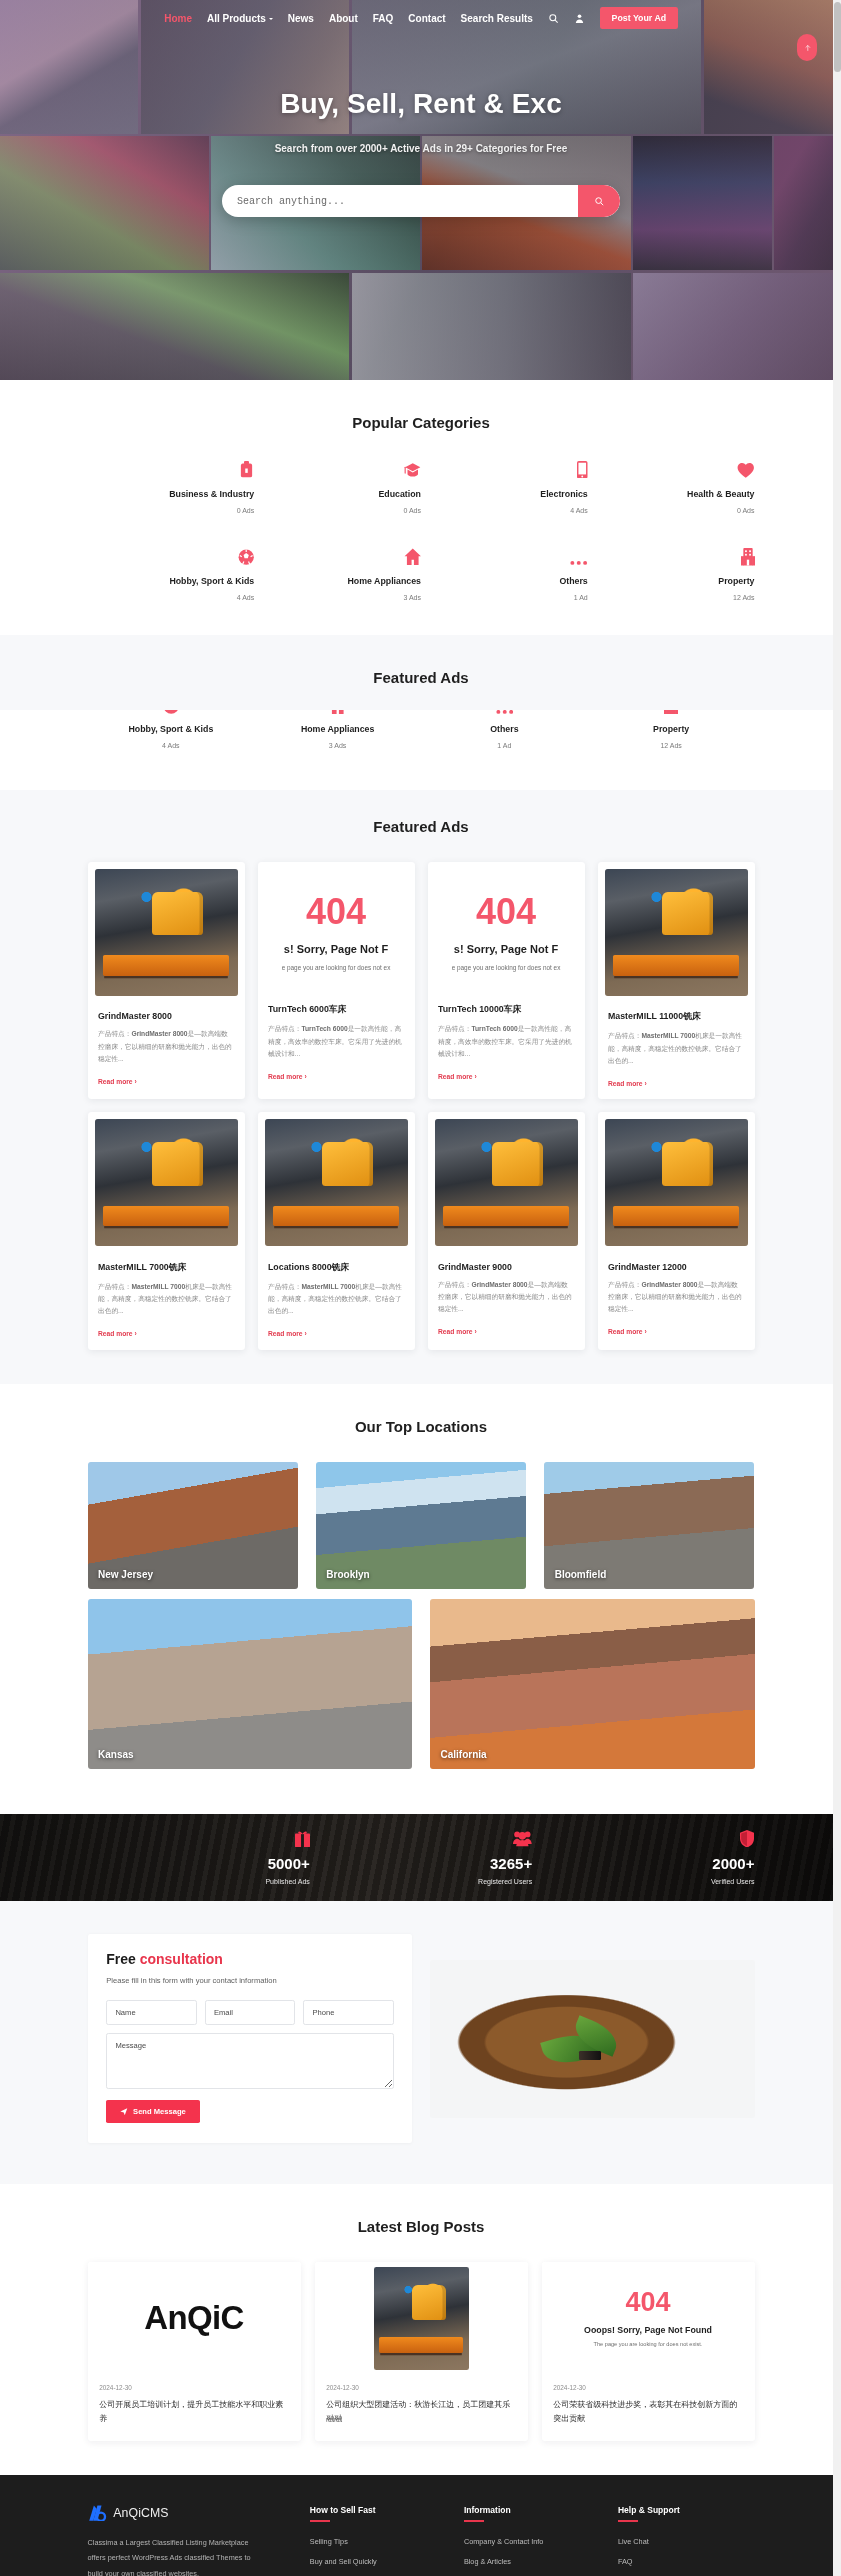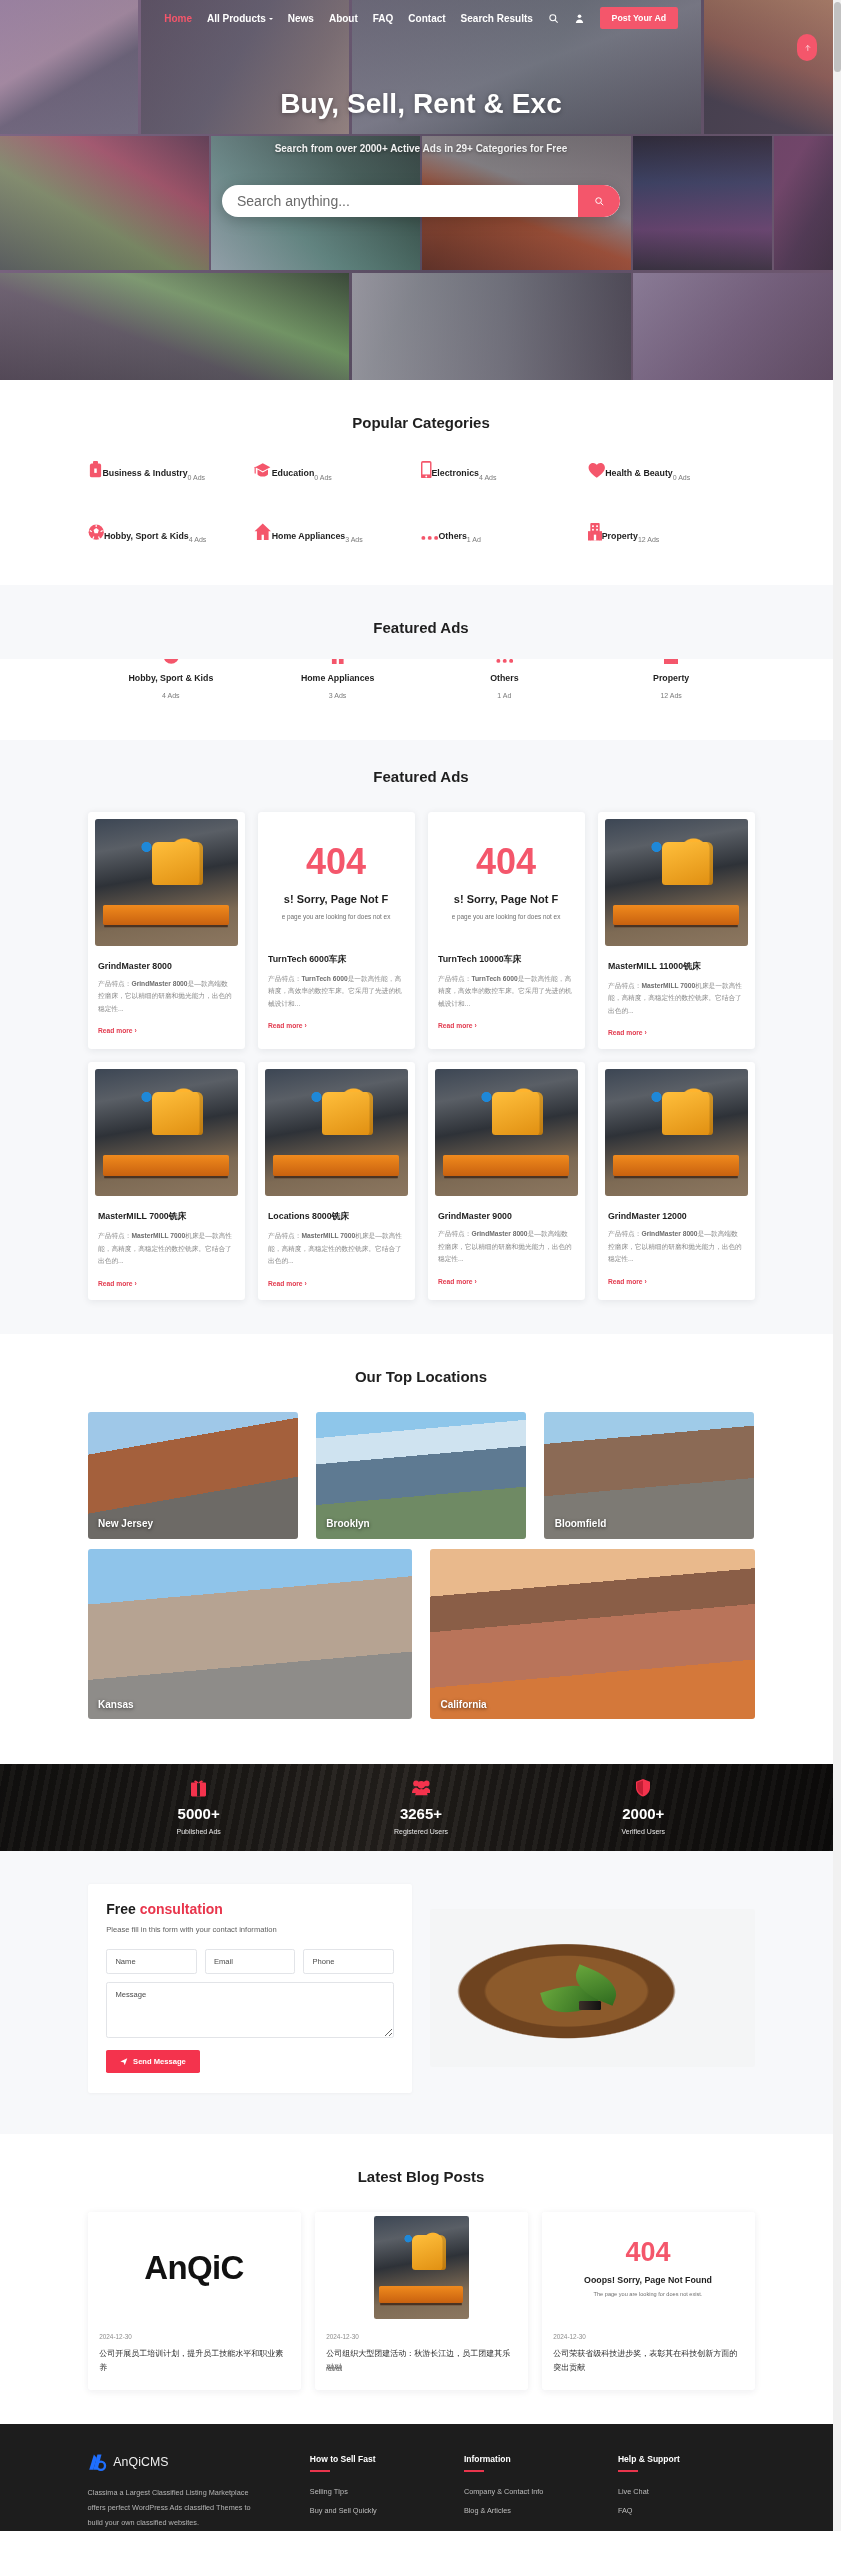--- a/index.html
+++ b/index.html
@@ -59,22 +59,22 @@
   .hero-search {
     margin-top: 31px;
     width: 398px; height: 32px;
     background: #fff; border-radius: 17.5px;
     display: flex; align-items: center;
     box-shadow: 0 3.5px 15px rgba(0,0,0,.22);
     overflow: hidden;
   }
   .hero-search input {
     flex: 1; border: 0; outline: 0; height: 100%;
-    padding: 0 15px; font-size: 14px; color: #444;
-    font-family: Liberation Sans, sans-serif; background: transparent;
+    padding: 0 15px; font-size: 10px; color: #444;
+    font-family: Liberation Mono, monospace; background: transparent;
   }
   .hero-search input::placeholder { color: #6a6a6a; }
   .hero-search .sbtn {
     width: 42px; height: 32px; background: #f4566b;
     display: flex; align-items: center; justify-content: center;
     border: 0; cursor: pointer; border-radius: 0 17.5px 17.5px 0;
   }
   .hero-search .sbtn svg { width: 10.5px; height: 10.5px; fill: none; stroke: #fff; stroke-width: 2.2; }
 
   
@@ -102,21 +102,21 @@
   .wrap { width: 667px; margin: 0 auto; }
   .sec-title {
     text-align: center; font-size: 15px; font-weight: 700; color: #1f1f1f;
     margin-bottom: 27px;
   }
   .bg-white { background: #fff; }
   .bg-light { background: #f7f8fa; }
 
   
   .cat-grid { display: grid; grid-template-columns: repeat(4, 1fr); row-gap: 32px; }
-  .cat { display: flex; align-items: center; cursor: pointer; }
+  .cat { display: flex; flex-direction: column; align-items: flex-end; cursor: pointer; }
   .cat-icon { color: #f4566b; margin-bottom: 10.5px; height: 20px; display: flex; align-items: flex-end; }
   .cat-icon svg { fill: #f4566b; }
   .cat-name { font-size: 8.8px; font-weight: 700; color: #1f1f1f; }
   .cat-count { font-size: 7px; color: #7a7a7a; margin-top: 8.2px; }
 
   
   .ghost-band { background: #fff; position: relative; }
   .ghost-grid { display: grid; grid-template-columns: repeat(4,1fr); width:667px; margin:0 auto; padding: 0 0 41px; }
   .ghost-col { display:flex; flex-direction:column; align-items:center; }
   .ghost-clip { height: 4.7px; overflow: hidden; display:flex; align-items:flex-end; }
@@ -202,21 +202,21 @@
   .stats:before {
     content:""; position:absolute; inset:0;
     background:
       linear-gradient(90deg, rgba(0,0,0,.55), rgba(0,0,0,.35) 45%, rgba(0,0,0,.6)),
       repeating-linear-gradient(101deg, rgba(255,255,255,.05) 0 4.7px, rgba(0,0,0,.18) 4.7px 11.7px);
   }
   .stats-inner {
     position: relative; width: 667px; margin: 0 auto; height: 100%;
     display: grid; grid-template-columns: repeat(3,1fr); align-items: center;
   }
-  .stat { text-align: center; }
+  .stat { text-align: right; }
   .stat-icon { color: #f4334d; margin-bottom: 5.8px; }
   .stat-icon svg { fill: #f4334d; }
   .stat-num { color: #fff; font-size: 15px; font-weight: 700; }
   .stat-lbl { color: #e7e7e7; font-size: 7px; margin-top: 5.8px; }
 
   
   .consult { background: #f7f8fa; padding: 33px 0 41px; }
   .consult-wrap { width: 667px; margin: 0 auto; display: grid; grid-template-columns: 1fr 1fr; gap: 17.5px; align-items: center; }
   .consult-card { background: #fff; border-radius: 2.3px; padding: 17.5px 18.7px 20px; box-shadow: 0 0.6px 3.5px rgba(0,0,0,.04); }
   .consult-h { font-size: 14px; font-weight: 700; color: #1b1b1b; }

